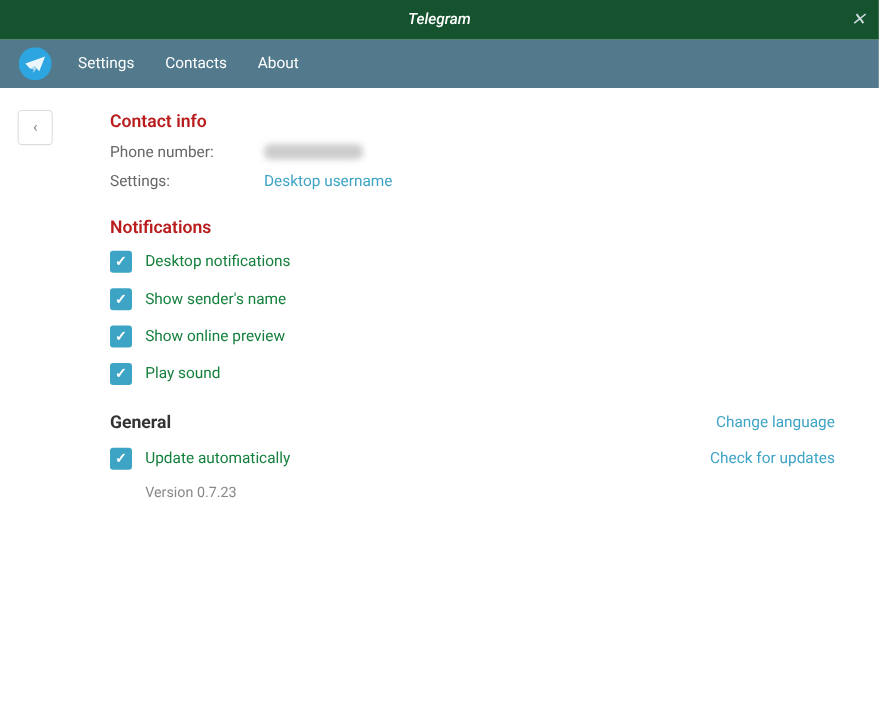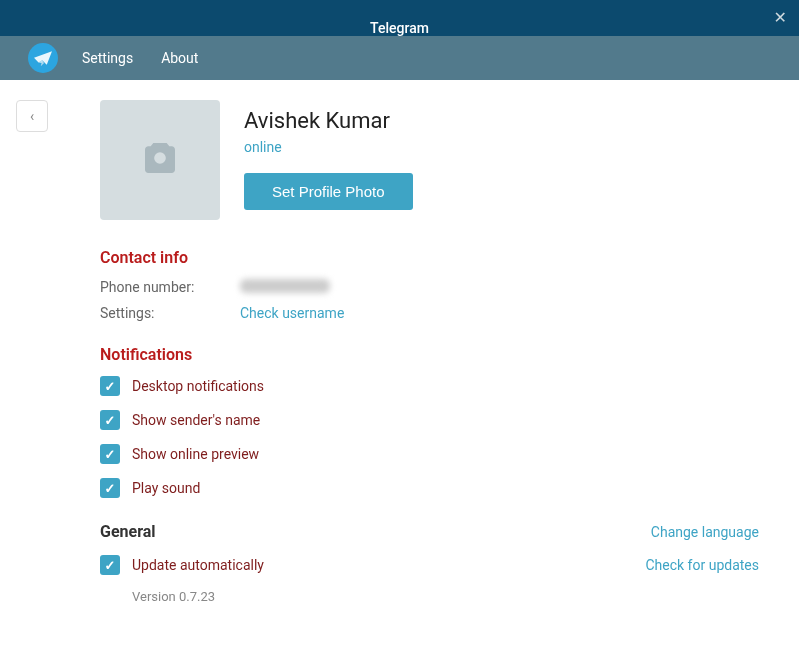--- a/index.html
+++ b/index.html
@@ -6,26 +6,27 @@
     body {
       font-family: -apple-system, BlinkMacSystemFont, 'Segoe UI', Roboto, sans-serif;
       background: #fff;
       width: 799px;
       height: 648px;
       overflow: hidden;
     }
 
     
     .title-bar {
-      background: #0c4a6e;
+      background: #14532d;
       height: 36px;
       display: flex;
-      align-items: flex-end;
+      align-items: center;
       justify-content: center;
       position: relative;
+      font-style: italic;
     }
     .title-bar-title {
       color: #fff;
       font-size: 14px;
       font-weight: 500;
     }
     .title-bar-close {
       position: absolute;
       right: 12px;
       top: 50%;
@@ -35,21 +36,21 @@
       cursor: pointer;
       line-height: 1;
     }
 
     
     .menu-bar {
       background: #527a8c;
       height: 44px;
       display: flex;
       align-items: center;
-      padding: 0 28px;
+      padding: 0 17px;
       gap: 4px;
     }
     .telegram-logo {
       width: 30px;
       height: 30px;
       margin-right: 8px;
     }
     .menu-item {
       color: #fff;
       font-size: 14px;
@@ -193,21 +194,21 @@
       flex-shrink: 0;
       cursor: pointer;
     }
     .checkbox-check {
       color: #fff;
       font-size: 13px;
       font-weight: bold;
     }
     .checkbox-label {
       font-size: 14px;
-      color: #7f1d1d;
+      color: #15803d;
     }
 
     
     .general-section {
       margin-left: 60px;
     }
     .general-header {
       display: flex;
       align-items: center;
       justify-content: space-between;
@@ -255,53 +256,40 @@
 
 <div class="menu-bar">
 
   <svg class="telegram-logo" viewBox="0 0 40 40" fill="none" xmlns="http://www.w3.org/2000/svg">
     <circle cx="20" cy="20" r="20" fill="#2ca5e0"></circle>
     <path d="M8 19.5 L32 11 L25 29 L19 23 L14 26 Z" fill="white" opacity="0.9"></path>
     <path d="M14 26 L19 23 L21 27 Z" fill="white" opacity="0.7"></path>
     <path d="M19 23 L17 31 L21 27 Z" fill="#b0d9ef"></path>
   </svg>
   <span class="menu-item">Settings</span>
+  <span class="menu-item">Contacts</span>
   <span class="menu-item">About</span>
 </div>
 
 <div class="content">
 
   <div class="back-btn">
     <span>‹</span>
   </div>
 
-  <div class="profile-section">
-    <div class="avatar-container">
-      <span class="camera-icon">
-        <svg viewBox="0 0 24 24" xmlns="http://www.w3.org/2000/svg">
-          <path d="M12 15.5A3.5 3.5 0 0 1 8.5 12 3.5 3.5 0 0 1 12 8.5a3.5 3.5 0 0 1 3.5 3.5 3.5 3.5 0 0 1-3.5 3.5m7-10.5h-1.4L16 3H8L6.4 5H5C3.9 5 3 5.9 3 7v12c0 1.1.9 2 2 2h14c1.1 0 2-.9 2-2V7c0-1.1-.9-2-2-2z"></path>
-        </svg>
-      </span>
-    </div>
-    <div class="profile-info">
-      <div class="profile-name">Avishek Kumar</div>
-      <div class="profile-status">online</div>
-      <button class="set-photo-btn">Set Profile Photo</button>
-    </div>
-  </div>
 
   <div class="section-title">Contact info</div>
   <div class="contact-info">
     <div class="contact-row">
       <span class="contact-label">Phone number:</span>
       <div class="phone-blur"></div>
     </div>
     <div class="contact-row">
       <span class="contact-label">Settings:</span>
-      <a class="contact-link">Check username</a>
+      <a class="contact-link">Desktop username</a>
     </div>
   </div>
 
   <div class="section-title">Notifications</div>
   <div class="notifications-section">
     <div class="checkbox-row">
       <div class="checkbox">
         <span class="checkbox-check">✓</span>
       </div>
       <span class="checkbox-label">Desktop notifications</span>

